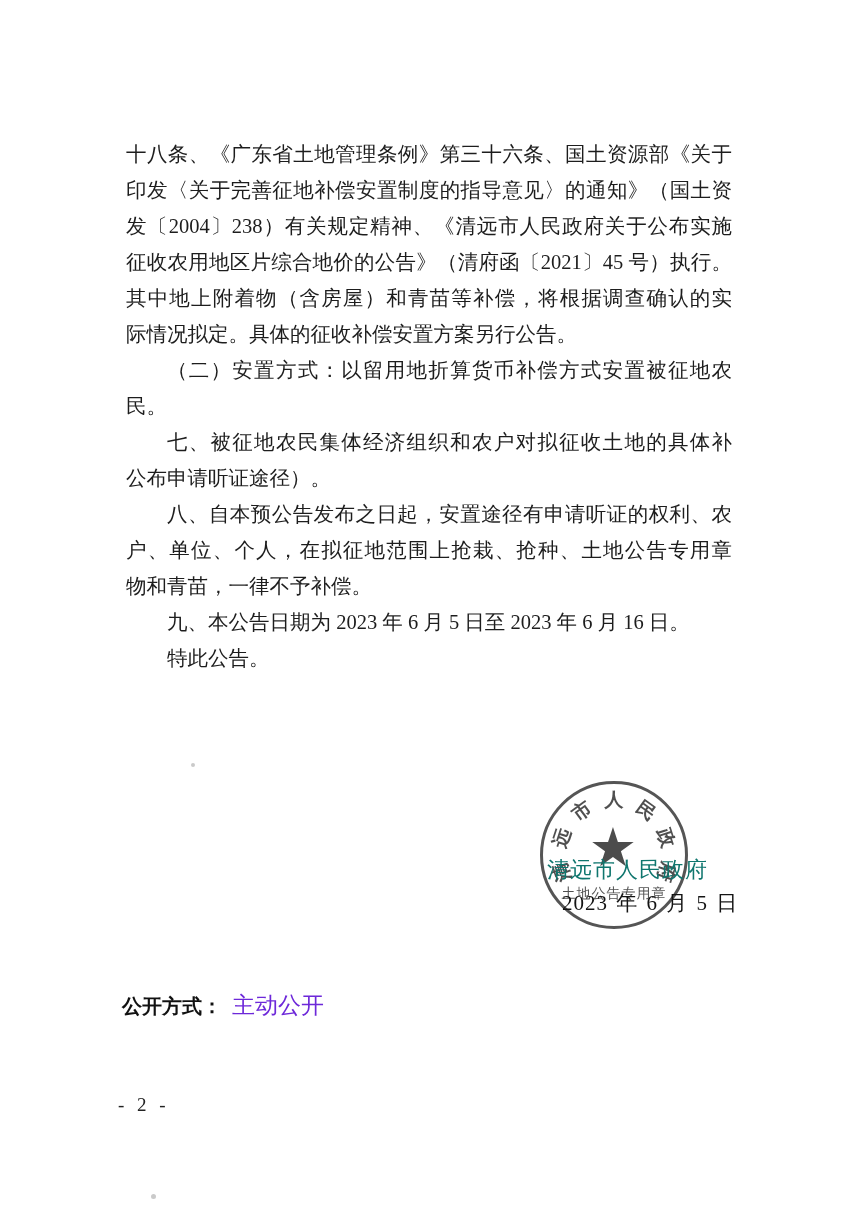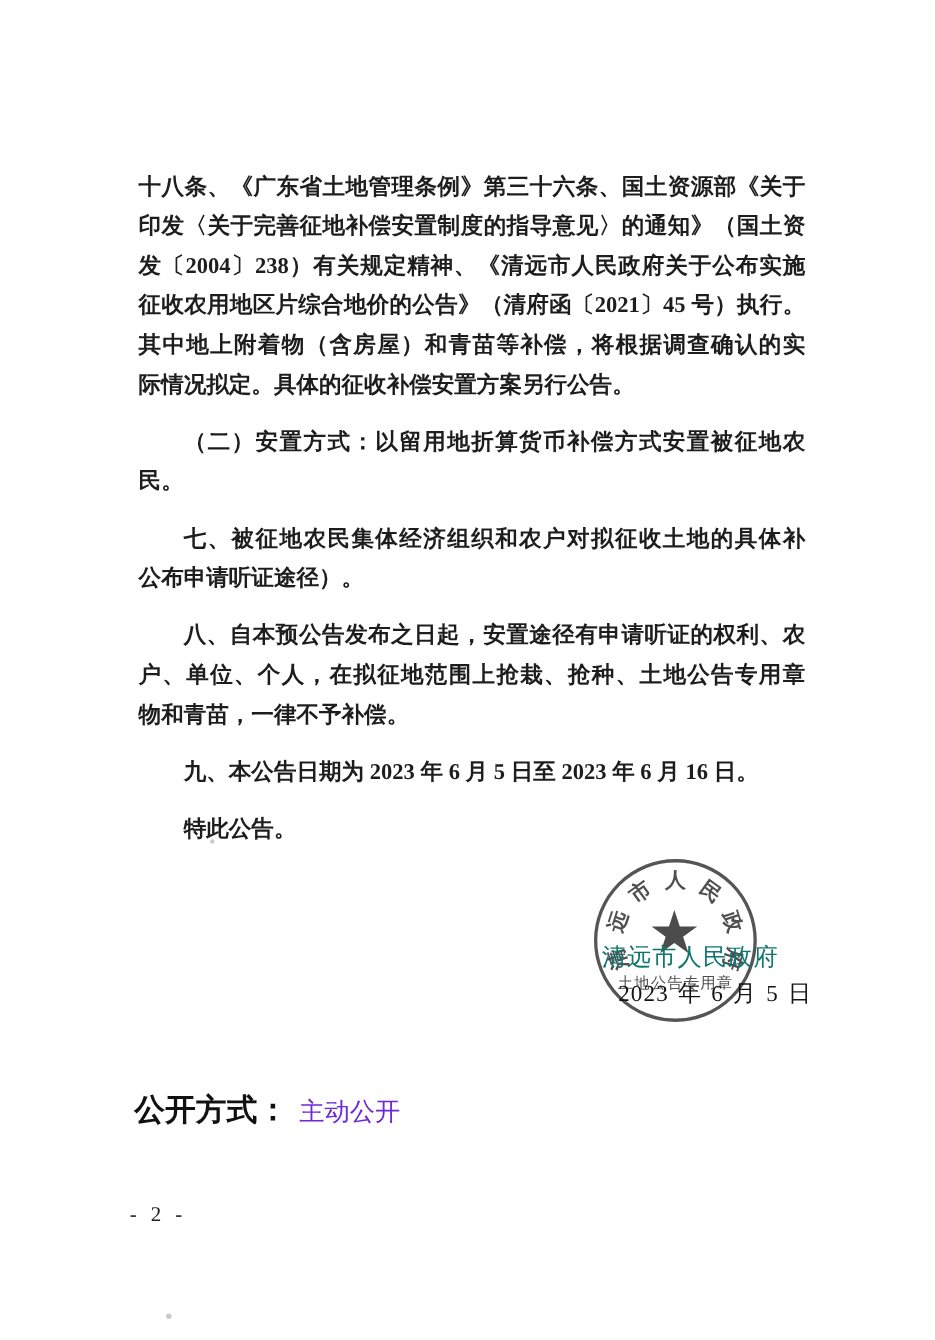--- a/index.html
+++ b/index.html
@@ -6,38 +6,37 @@
   body {
     width: 850px; height: 1218px;
     background: #ffffff;
     font-family: "Liberation Serif", serif;
     color: #1d1d1d;
     position: relative;
     overflow: hidden;
   }
   .doc-body {
     position: absolute;
-    left: 126px; top: 152px;
+    left: 126px; top: 136px;
     width: 606px;
-    font-weight: bold;
   }
   .para { margin: 0; }
   .line {
     font-size: 20.5px;
     line-height: 36px;
     height: 36px;
     text-align: justify;
     text-align-last: justify;
     color: #1d1d1d;
   }
   .line.last {
     text-align: left;
     text-align-last: left;
   }
-  .line.indent { text-indent: 41px; margin-top: 16px; }
+  .line.indent { text-indent: 41px; }
 
   
   .seal {
     position: absolute;
     left: 540px; top: 781px;
     width: 148px; height: 148px;
     z-index: 1;
   }
   .seal-ring {
     position: absolute; inset: 0;
@@ -98,21 +97,21 @@
 
   
   .footer {
     position: absolute;
     left: 122px; top: 990px;
     white-space: nowrap;
   }
   .footer-label {
     font-family: "Liberation Sans", sans-serif;
     font-weight: 700;
-    font-size: 28px;
+    font-size: 20px;
     color: #111111;
   }
   .footer-value {
     font-size: 23px;
     margin-left: 10px;
     color: #6d28d9;
   }
 
   .page-num {
     position: absolute;

